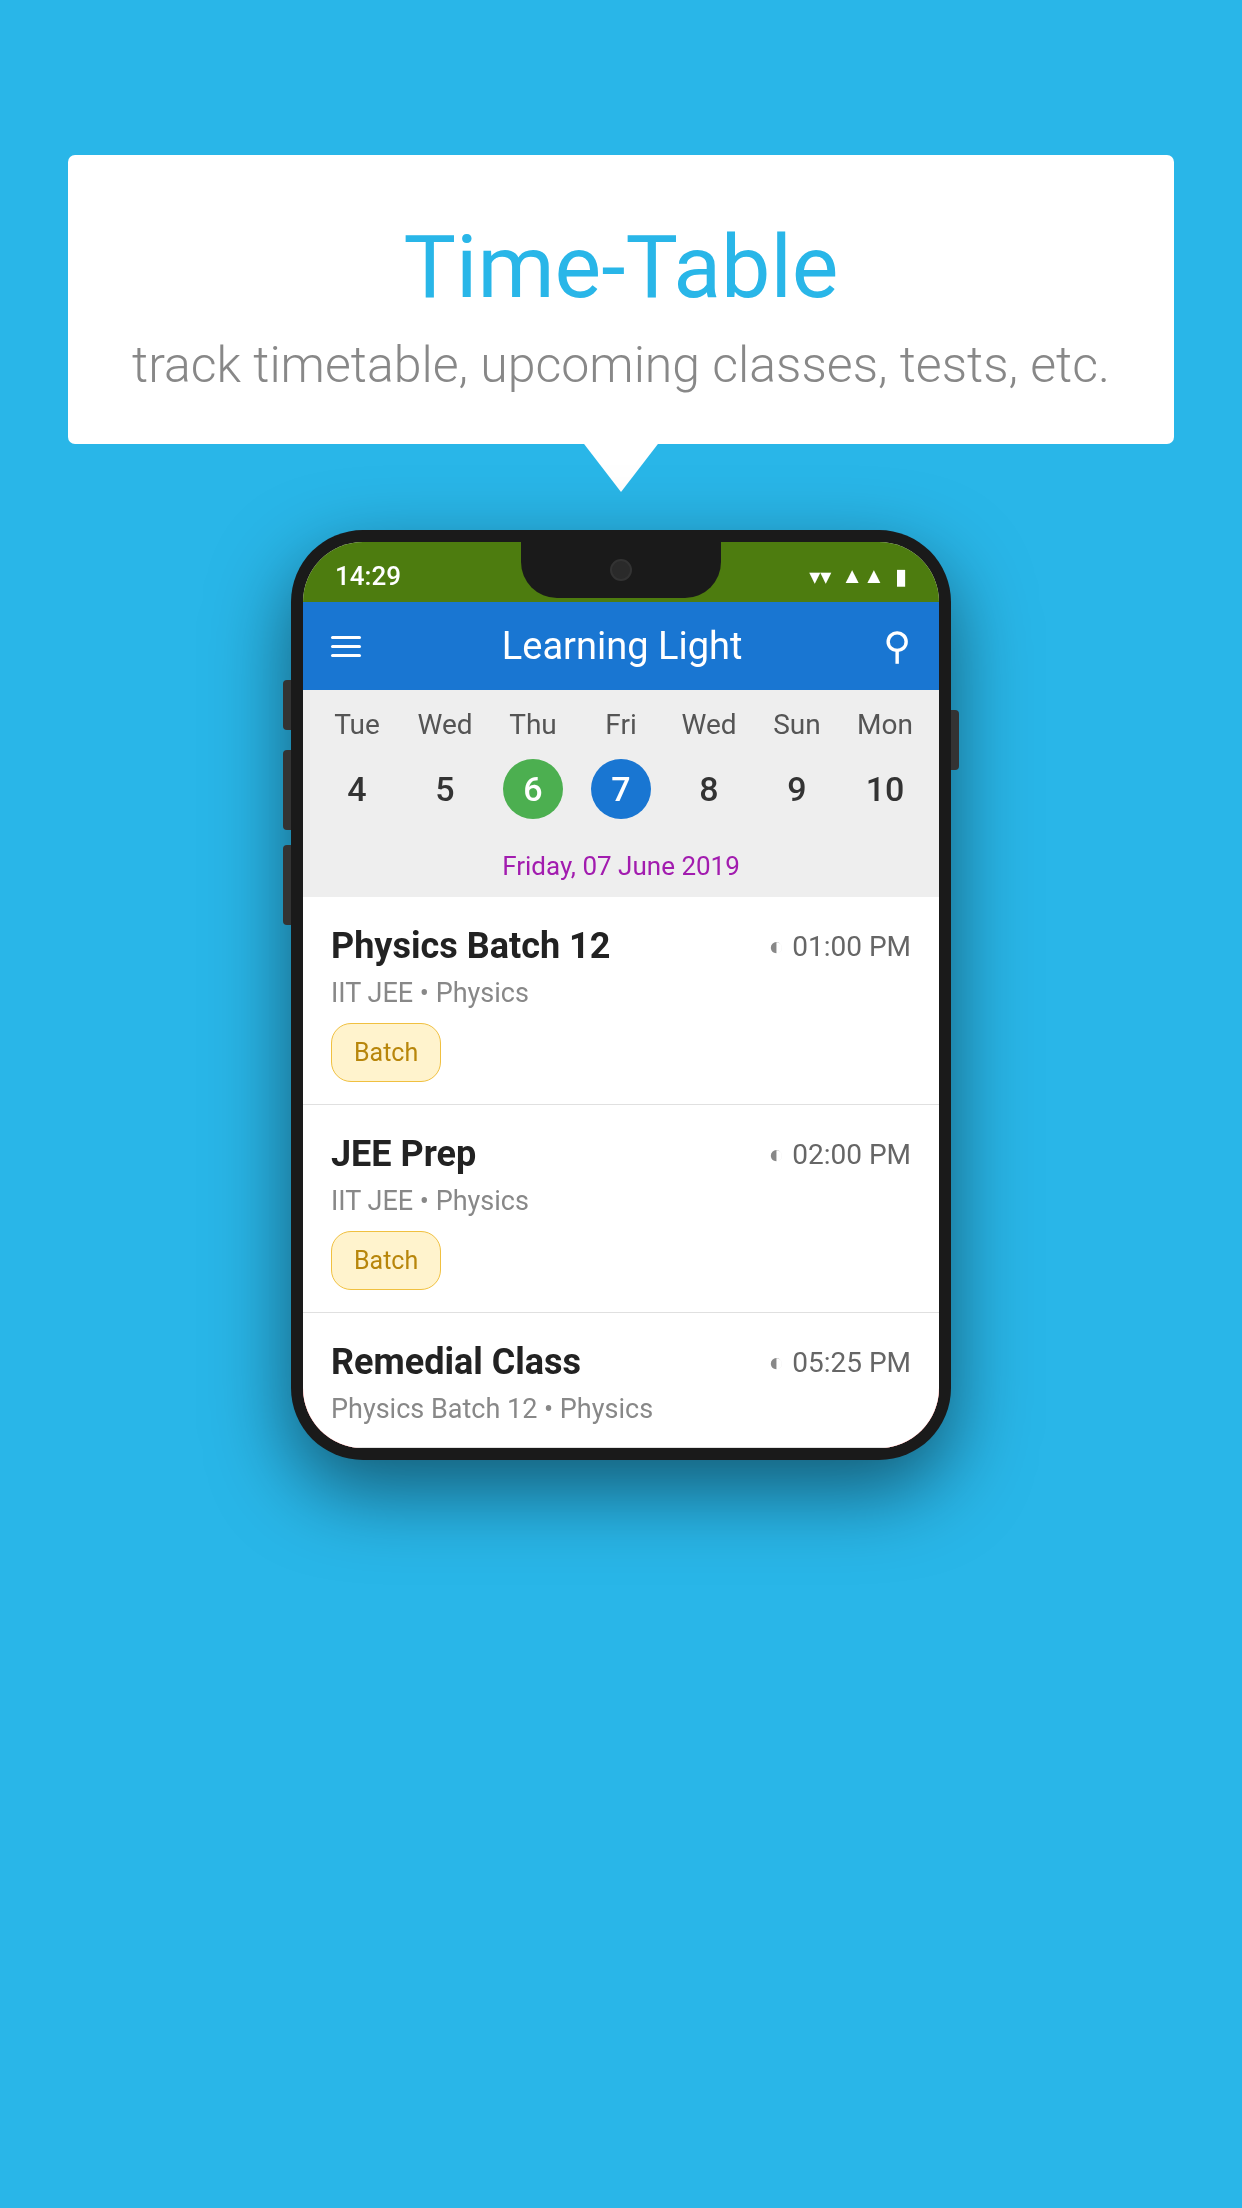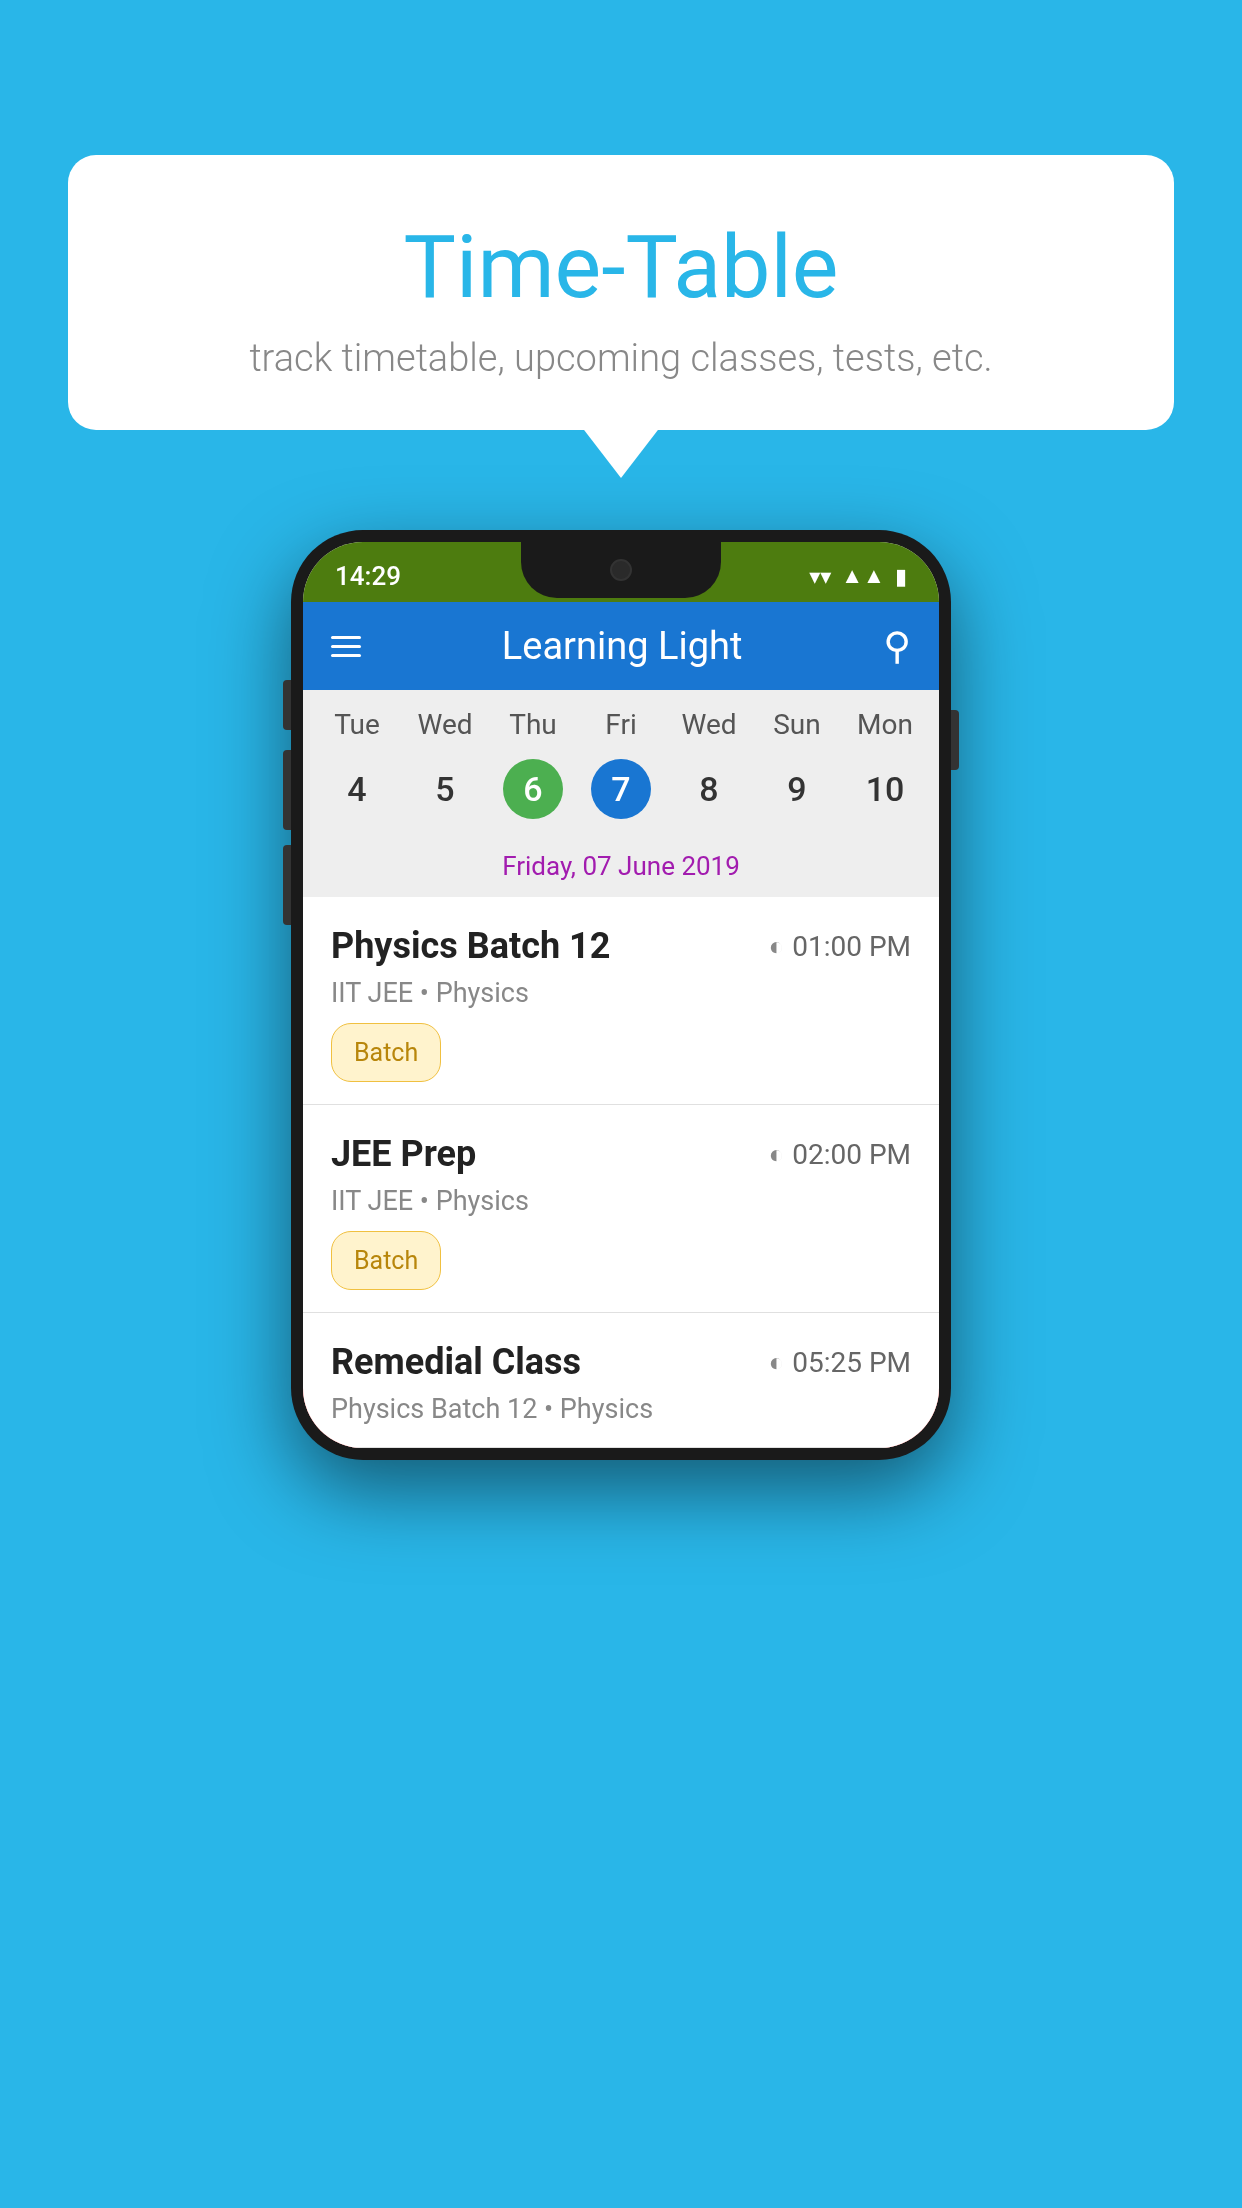--- a/index.html
+++ b/index.html
@@ -13,21 +13,21 @@
       position: relative;
     }
 
     
     .speech-bubble {
       position: absolute;
       top: 155px;
       left: 68px;
       right: 68px;
       background: white;
-      border-radius: 28px;
+      border-radius: 7px;
       padding: 60px 40px 50px;
       text-align: center;
     }
 
     .speech-bubble::after {
       content: '';
       position: absolute;
       bottom: -48px;
       left: 50%;
       transform: translateX(-50%);
@@ -39,21 +39,21 @@
     }
 
     .speech-bubble-title {
       font-size: 88px;
       color: #29b6e8;
       font-weight: 400;
       margin-bottom: 18px;
     }
 
     .speech-bubble-subtitle {
-      font-size: 38px;
+      font-size: 50px;
       color: #888;
       font-weight: 300;
     }
 
     
     .phone-container {
       position: absolute;
       top: 530px;
       left: 50%;
       transform: translateX(-50%);

